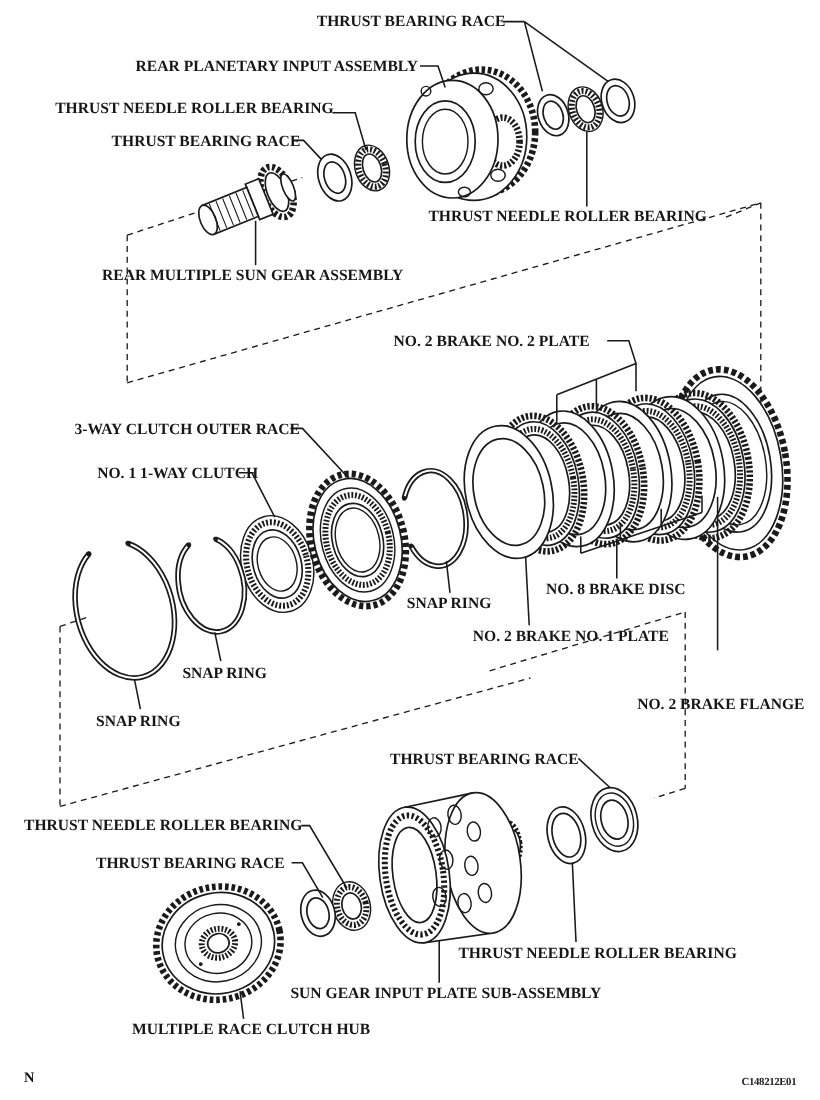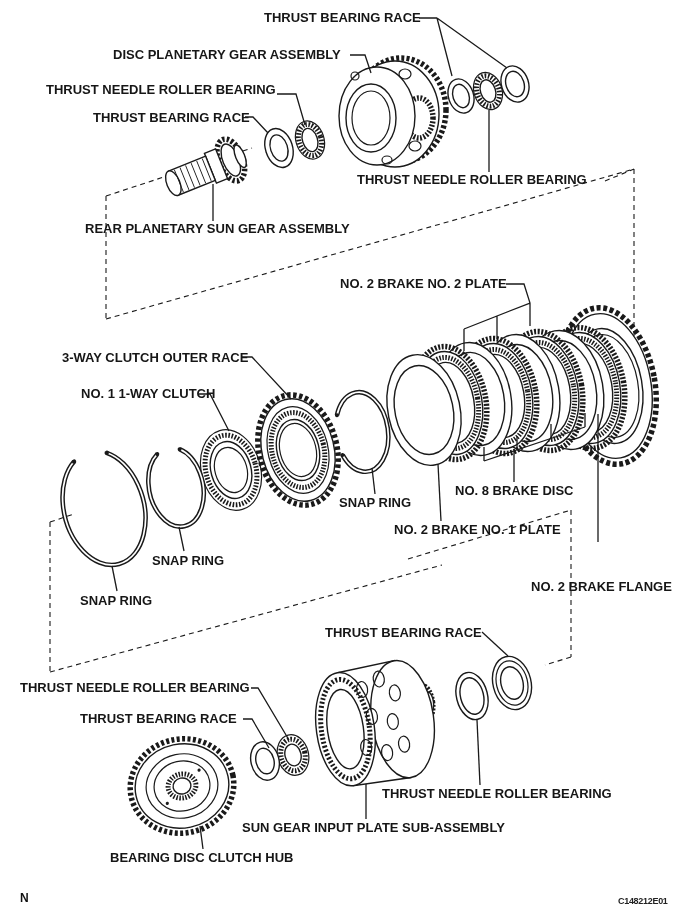--- a/index.html
+++ b/index.html
@@ -1,17 +1,17 @@
 <!DOCTYPE html>
 <html><head>
 <meta charset="utf-8">
 <style>
   html,body{margin:0;padding:0;background:#fff;}
   .stage{position:relative;width:683px;height:917px;background:#ffffff;overflow:hidden;
-         font-family:Liberation Sans, sans-serif;}
+         font-family:Liberation Serif, serif;}
   .stage svg{position:absolute;left:0;top:0;}
   #labels .part-label{position:absolute;white-space:nowrap;font-size:13px;font-weight:bold;
          color:#161616;letter-spacing:0;line-height:13px;}
   .footnote{position:absolute;font-size:12px;font-weight:bold;color:#111;}
   .figure-code{position:absolute;font-size:9px;font-weight:bold;color:#222;letter-spacing:-0.3px;}
   
   .s1{fill:#fff;stroke:#1a1a1a;stroke-width:1.4;}
   .s0{fill:none;stroke:#1a1a1a;stroke-width:1.2;}
   .hl{fill:none;stroke:#1a1a1a;stroke-width:0.9;}
   .teeth{fill:none;stroke:#1a1a1a;stroke-width:5.5;}
@@ -246,38 +246,38 @@
     <path class="ldr" d="M477,720 L480,785"></path>
     <path class="ldr" d="M251,688 H258 L289,740"></path>
     <path class="ldr" d="M243,719 H252 L269,748"></path>
     <path class="ldr" d="M366,784 V819"></path>
     <path class="ldr" d="M200,826 L203,849"></path>
   </g>
 </svg>
 
 <div id="labels">
       <div class="part-label" style="left: 264px; top: 11px;">THRUST BEARING RACE</div>
-      <div class="part-label" style="left: 113px; top: 48px;">DISC PLANETARY GEAR ASSEMBLY</div>
+      <div class="part-label" style="left: 113px; top: 48px;">REAR PLANETARY INPUT ASSEMBLY</div>
       <div class="part-label" style="left: 46px; top: 83px;">THRUST NEEDLE ROLLER BEARING</div>
       <div class="part-label" style="left: 93px; top: 111px;">THRUST BEARING RACE</div>
       <div class="part-label" style="left: 357px; top: 173px;">THRUST NEEDLE ROLLER BEARING</div>
-      <div class="part-label" style="left: 85px; top: 222px;">REAR PLANETARY SUN GEAR ASSEMBLY</div>
-      <div class="part-label" style="left: 340px; top: 277px;">NO. 2 BRAKE NO. 2 PLATE</div>
+      <div class="part-label" style="left: 85px; top: 222px;">REAR MULTIPLE SUN GEAR ASSEMBLY</div>
+      <div class="part-label" style="left: 328px; top: 277px;">NO. 2 BRAKE NO. 2 PLATE</div>
       <div class="part-label" style="left: 62px; top: 351px;">3-WAY CLUTCH OUTER RACE</div>
       <div class="part-label" style="left: 60px; top: 387px; margin-left: 21px;">NO. 1 1-WAY CLUTCH</div>
       <div class="part-label" style="left: 455px; top: 484px;">NO. 8 BRAKE DISC</div>
       <div class="part-label" style="left: 339px; top: 496px;">SNAP RING</div>
       <div class="part-label" style="left: 355px; top: 523px; margin-left: 39px;">NO. 2 BRAKE NO. 1 PLATE</div>
       <div class="part-label" style="left: 531px; top: 544px; margin-top: 36px;">NO. 2 BRAKE FLANGE</div>
       <div class="part-label" style="left: 152px; top: 554px;">SNAP RING</div>
       <div class="part-label" style="left: 80px; top: 594px;">SNAP RING</div>
       <div class="part-label" style="left: 325px; top: 626px;">THRUST BEARING RACE</div>
       <div class="part-label" style="left: 20px; top: 681px;">THRUST NEEDLE ROLLER BEARING</div>
       <div class="part-label" style="left: 80px; top: 712px;">THRUST BEARING RACE</div>
       <div class="part-label" style="left: 382px; top: 787px;">THRUST NEEDLE ROLLER BEARING</div>
       <div class="part-label" style="left: 242px; top: 821px;">SUN GEAR INPUT PLATE SUB-ASSEMBLY</div>
-      <div class="part-label" style="left: 110px; top: 851px;">BEARING DISC CLUTCH HUB</div>
+      <div class="part-label" style="left: 110px; top: 851px;">MULTIPLE RACE CLUTCH HUB</div>
     </div>
 
 <div class="footnote" style="left:20px;top:891px;">N</div>
 <div class="figure-code" style="left:618px;top:896px;">C148212E01</div>
 
 </div>
 
 </body></html>

